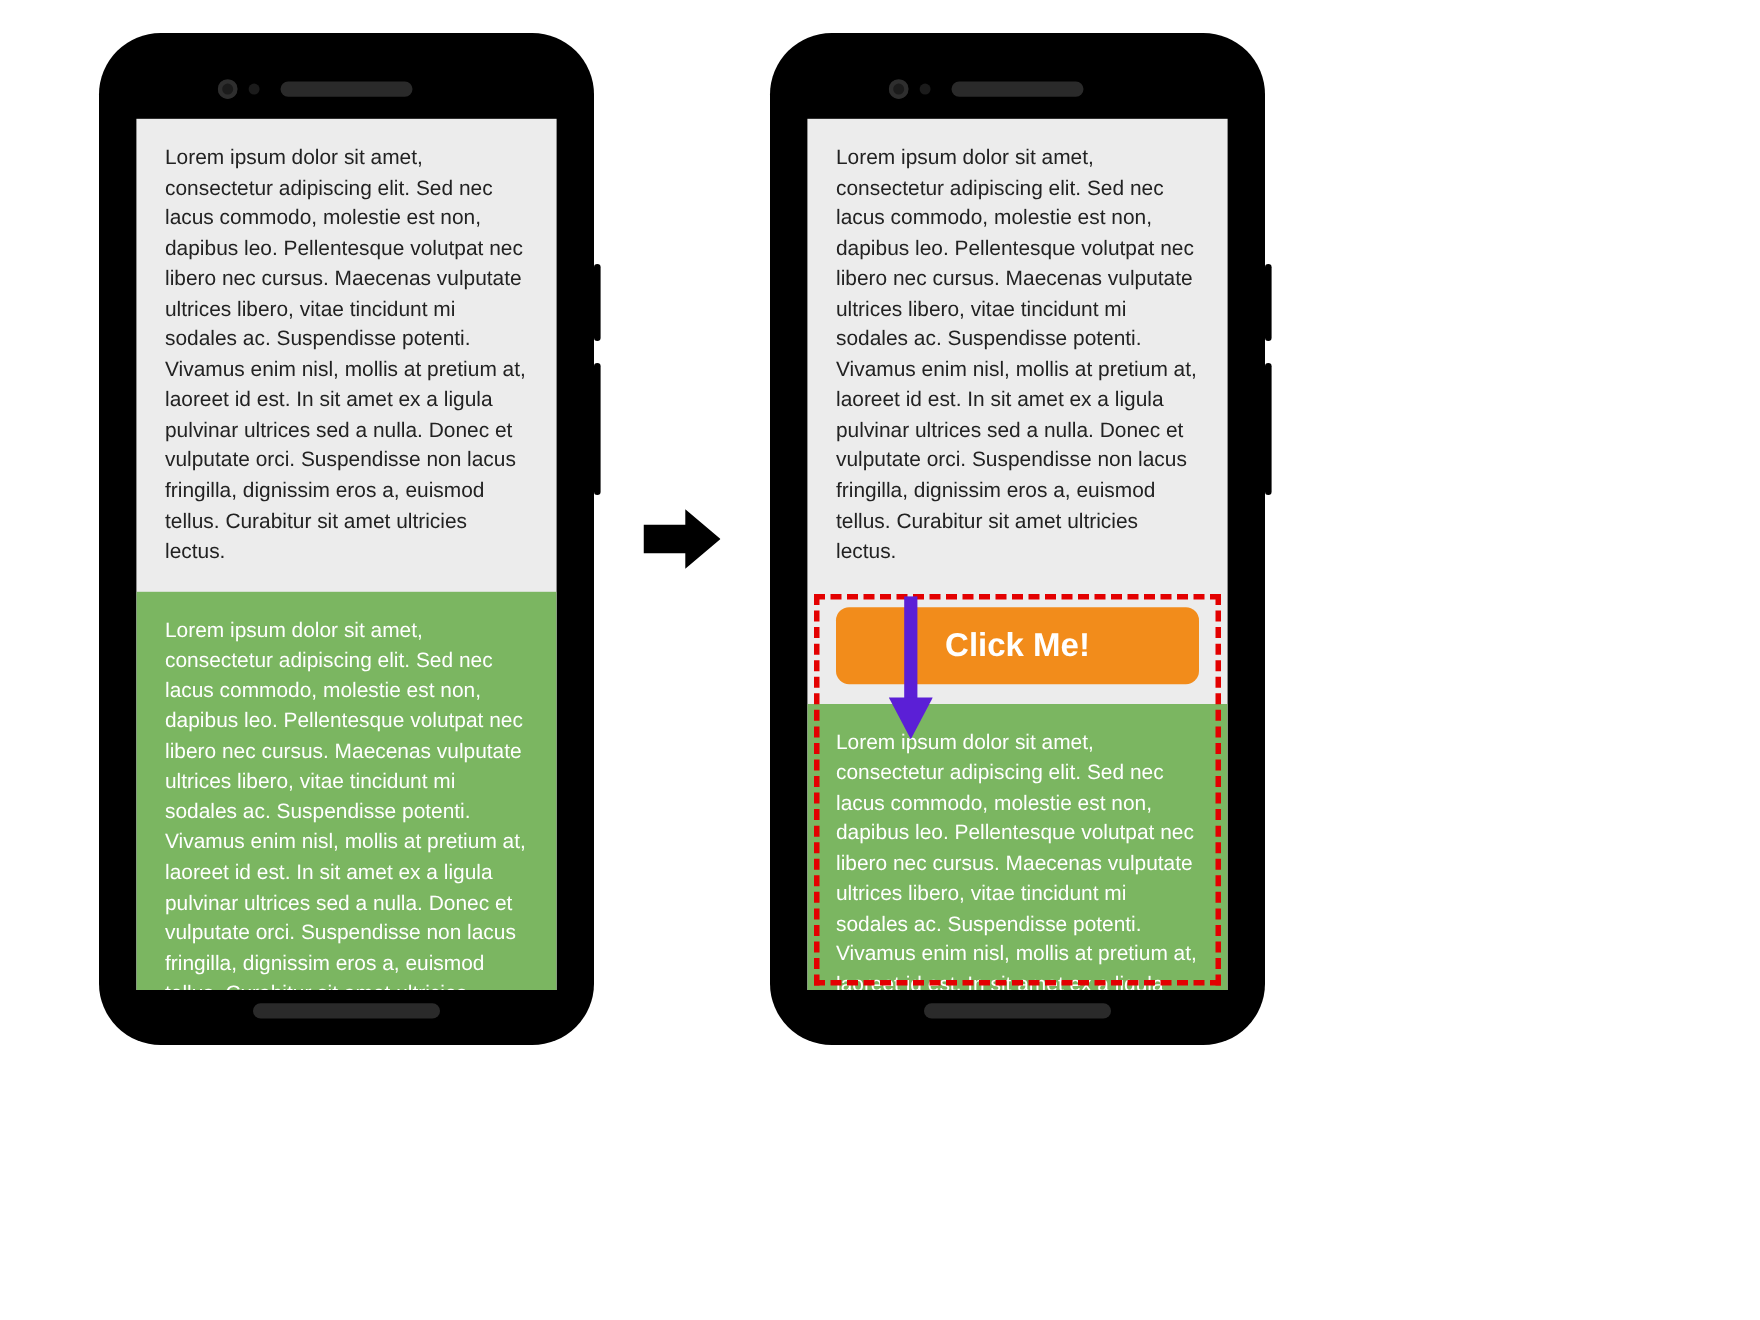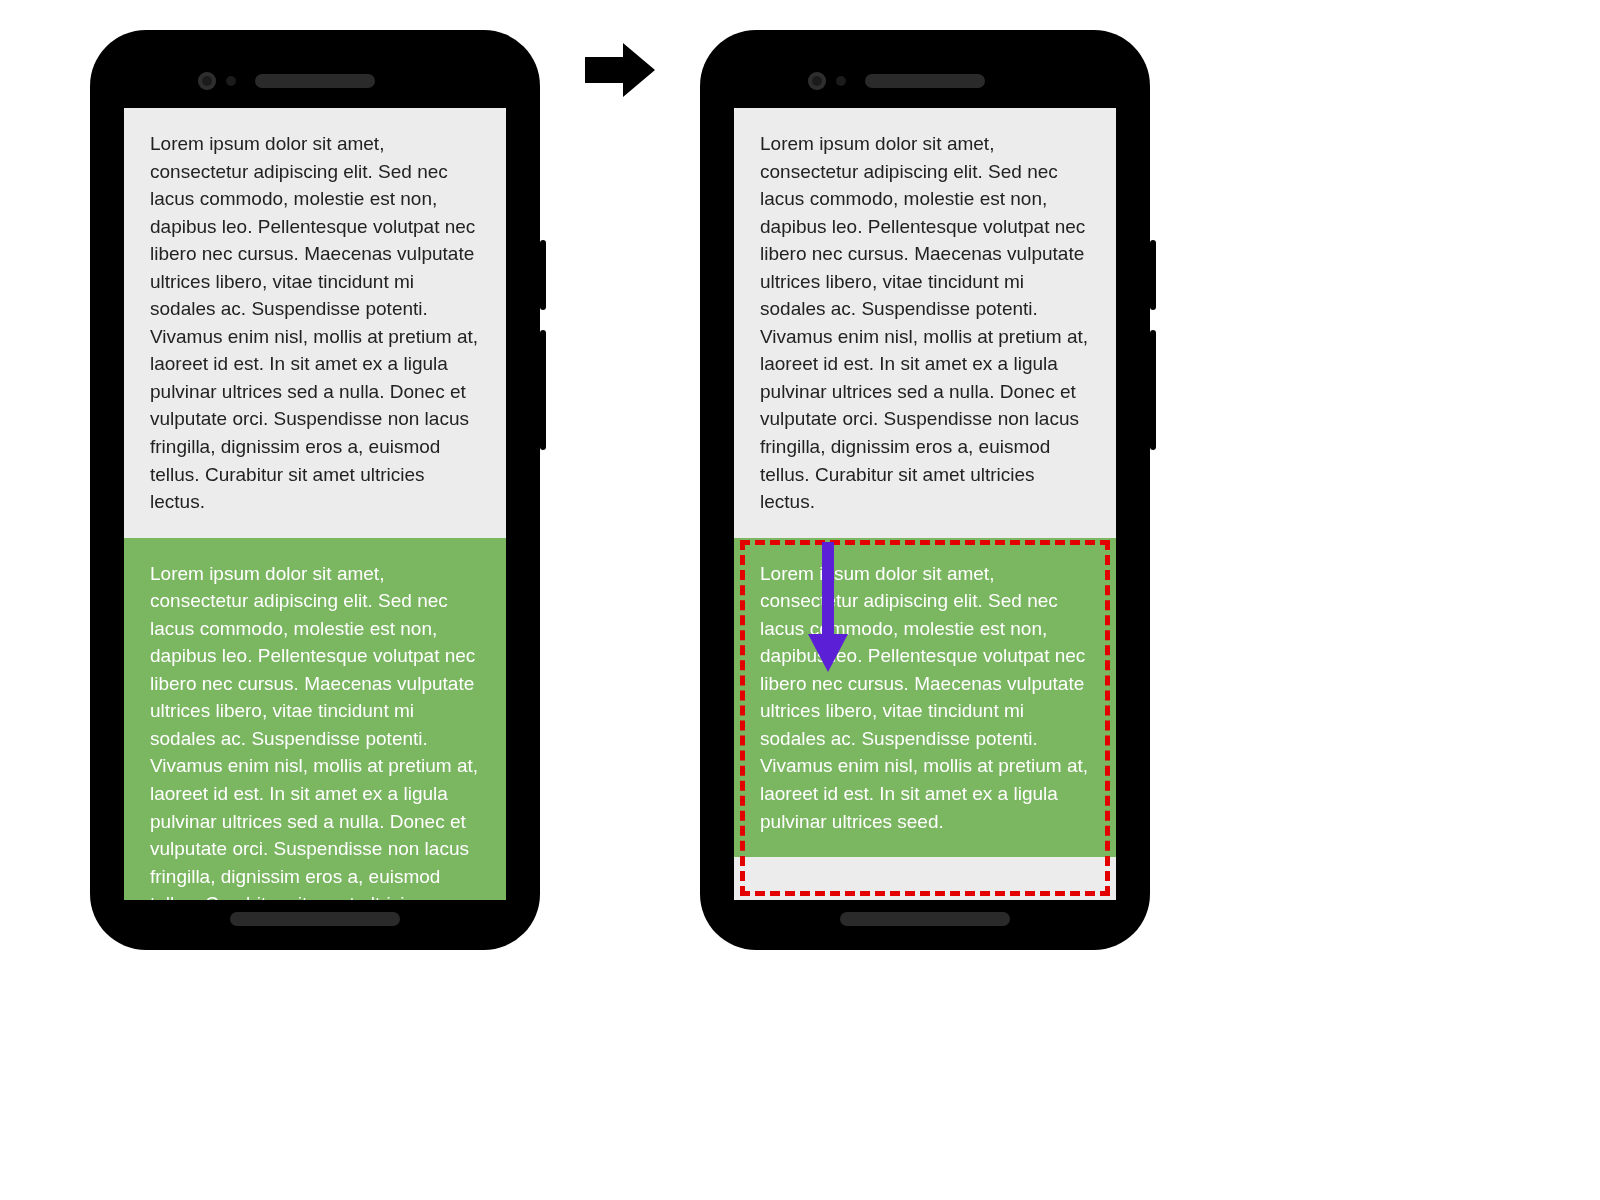--- a/index.html
+++ b/index.html
@@ -8,21 +8,21 @@
     height: 1200px;
     background: #ffffff;
     font-family: Arial, Helvetica, sans-serif;
     position: relative;
   }
   .stage {
     position: absolute;
     left: 90px;
     top: 30px;
     display: flex;
-    align-items: flex-start;
+    align-items: center;
     gap: 40px;
   }
   .phone {
     width: 450px;
     height: 920px;
     background: #000;
     border-radius: 56px;
     position: relative;
     padding: 14px;
   }
@@ -174,20 +174,23 @@
     <div class="side-btn b1"></div>
     <div class="side-btn b2"></div>
     <div class="inner">
       <div class="top-bar">
         <div class="cam"></div>
         <div class="sensor"></div>
         <div class="speaker-slot"></div>
       </div>
       <div class="screen" style="position:absolute;">
         <div class="para">Lorem ipsum dolor sit amet, consectetur adipiscing elit. Sed nec lacus commodo, molestie est non, dapibus leo. Pellentesque volutpat nec libero nec cursus. Maecenas vulputate ultrices libero, vitae tincidunt mi sodales ac. Suspendisse potenti. Vivamus enim nisl, mollis at pretium at, laoreet id est. In sit amet ex a ligula pulvinar ultrices sed a nulla. Donec et vulputate orci. Suspendisse non lacus fringilla, dignissim eros a, euismod tellus. Curabitur sit amet ultricies lectus.</div>
+        <div class="cta-wrap">
+          <button class="cta">Click Me!</button>
+        </div>
         <div class="para green" style="padding-top:22px;">Lorem ipsum dolor sit amet, consectetur adipiscing elit. Sed nec lacus commodo, molestie est non, dapibus leo. Pellentesque volutpat nec libero nec cursus. Maecenas vulputate ultrices libero, vitae tincidunt mi sodales ac. Suspendisse potenti. Vivamus enim nisl, mollis at pretium at, laoreet id est. In sit amet ex a ligula pulvinar ultrices seed.</div>
 
         <div class="layout-shift-box" style="top:432px; left:6px; right:6px; bottom:4px;"></div>
 
         <div class="down-arrow" style="top:434px; left:74px;">
           <svg width="40" height="130" viewBox="0 0 40 130">
             <rect x="14" y="0" width="12" height="96" fill="#5b1fd6"></rect>
             <polygon points="0,92 40,92 20,130" fill="#5b1fd6"></polygon>
           </svg>
         </div>

